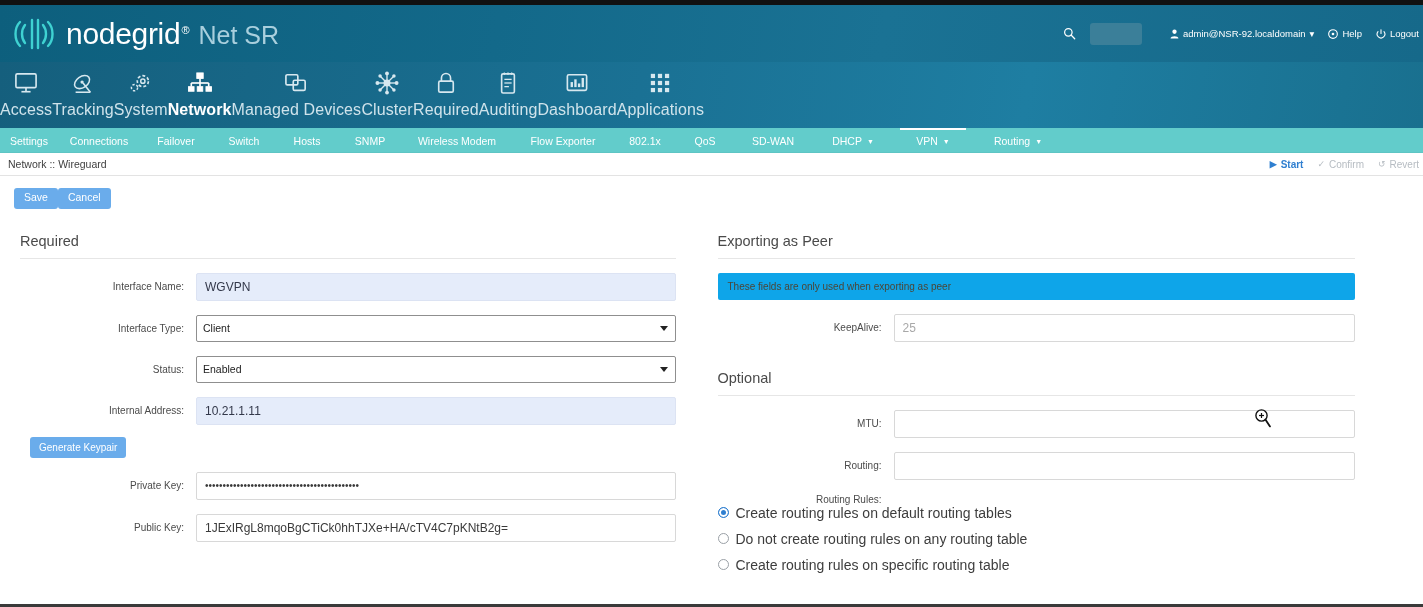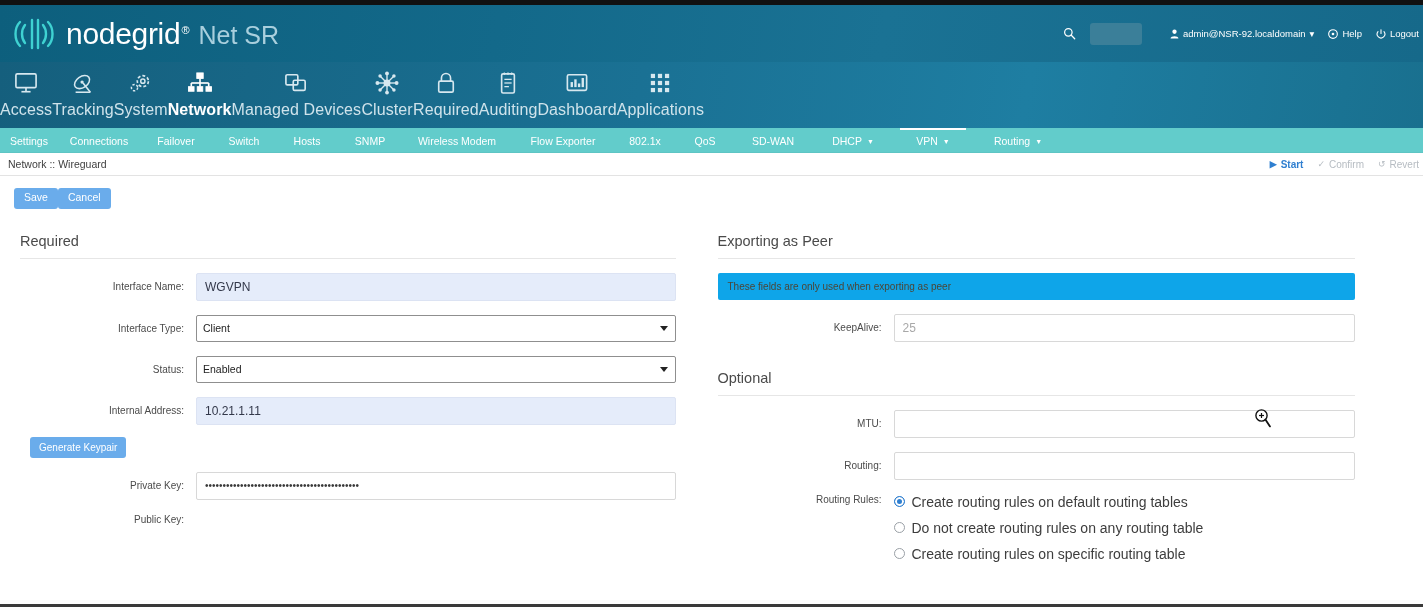--- a/index.html
+++ b/index.html
@@ -147,21 +147,21 @@
     background: #6aaceb; color: #fff; border: none; border-radius: 3px;
     font-size: 10px; padding: 5px 9px; cursor: pointer; margin-left: 10px;
     font-family: "Liberation Sans", sans-serif;
   }
 
   .notice {
     background: #0ea5e9; color: #4b4637; font-size: 10px;
     padding: 8px 10px; border-radius: 2px; margin-top: 14px;
   }
 
-  .radio-row { display: flex; align-items: flex-start; margin-top: 14px; }
+  .radio-row { display: flex; align-items: flex-start; margin-top: 14px; flex-direction: column; }
   .radio-list { flex: 1; }
   .radio-opt { display: flex; align-items: center; gap: 7px; margin-bottom: 10px; }
   .radio-opt:last-child { margin-bottom: 0; }
   .rdo {
     width: 11px; height: 11px; border-radius: 50%; border: 1px solid #9aa0a6;
     background: #fff; flex: none; position: relative; cursor: pointer;
   }
   .rdo.on { border-color: #2f7fd0; background: #2f7fd0; box-shadow: inset 0 0 0 2px #ffffff; }
   .rdo-lb { font-size: 14px; color: #3d3d3d; }
 
@@ -508,20 +508,23 @@
 
       <div class="frow">
         <div class="flabel">Private Key:</div>
         <div class="fctl">
           <input class="inp pw" type="text" value="••••••••••••••••••••••••••••••••••••••••••••" style="">
         </div>
       </div>
 
       <div class="frow">
         <div class="flabel">Public Key:</div>
+        <div class="fctl">
+          <input class="inp" type="text" value="1JExIRgL8mqoBgCTiCk0hhTJXe+HA/cTV4C7pKNtB2g=" style="">
+        </div>
       </div>
     </div>
 
     <div class="col right">
       <div class="sect-title">Exporting as Peer</div>
 
       <div class="notice">These fields are only used when exporting as peer</div>
 
       <div class="frow">
         <div class="flabel">KeepAlive:</div>

